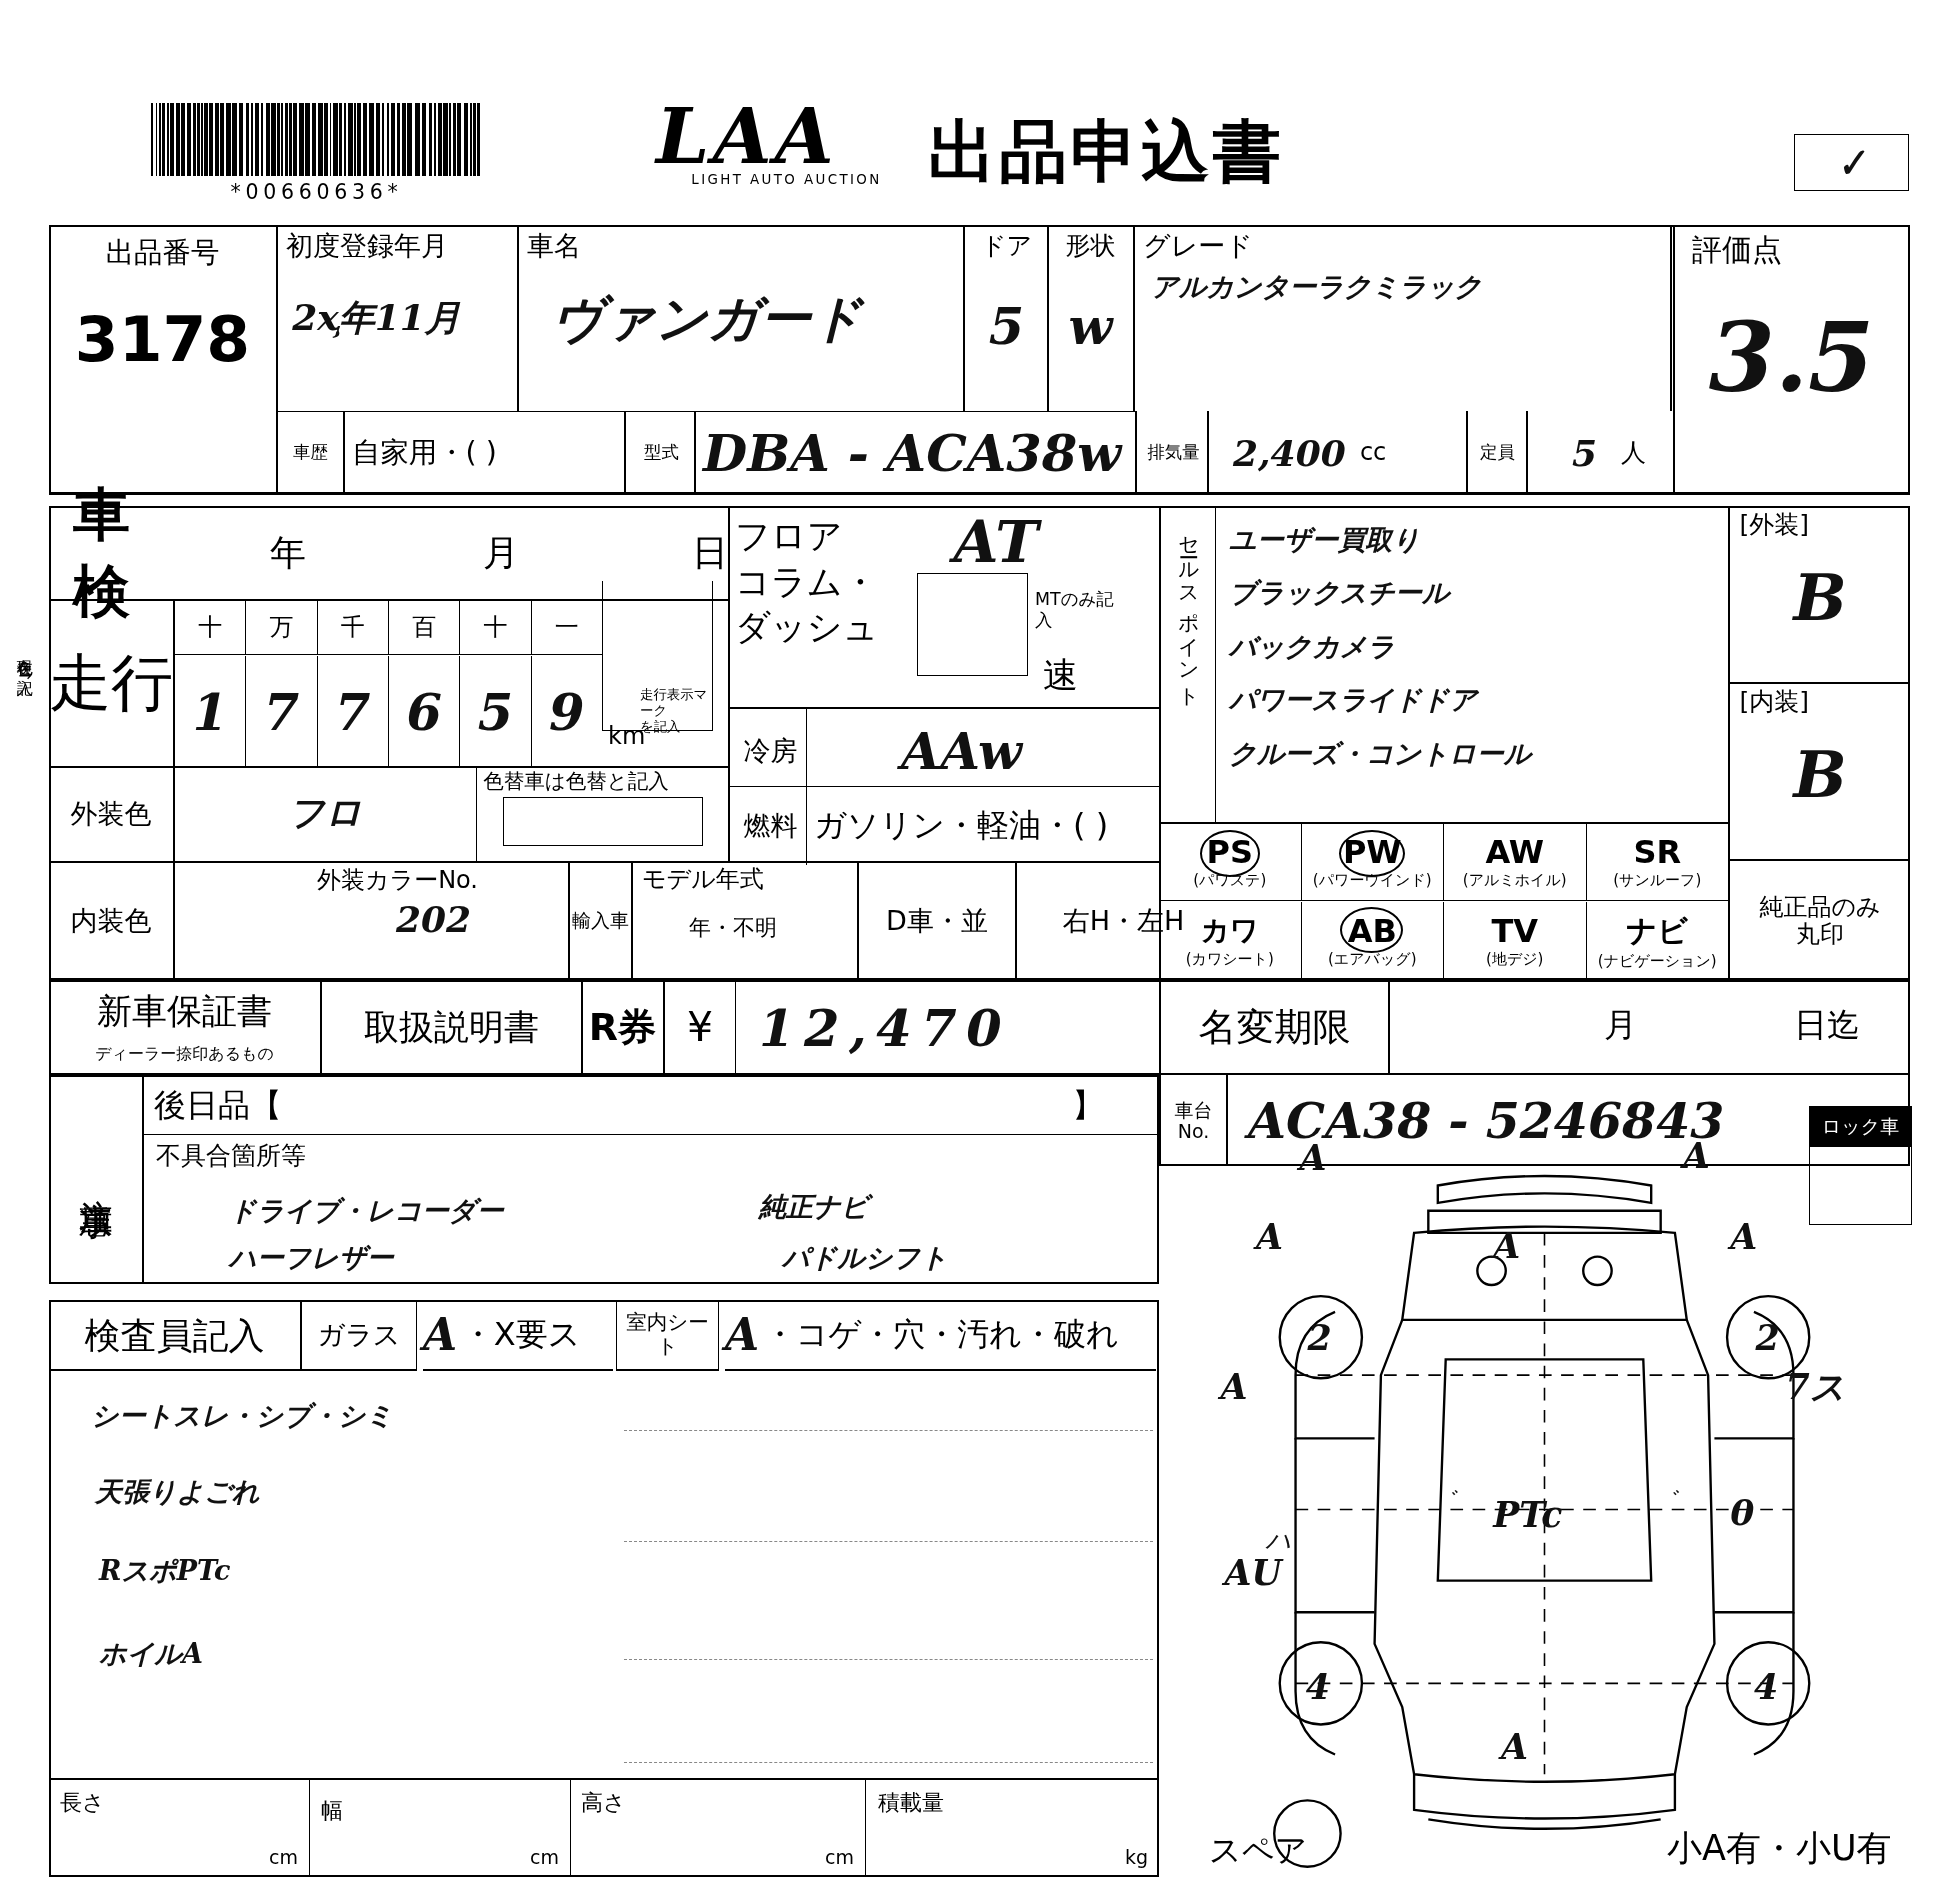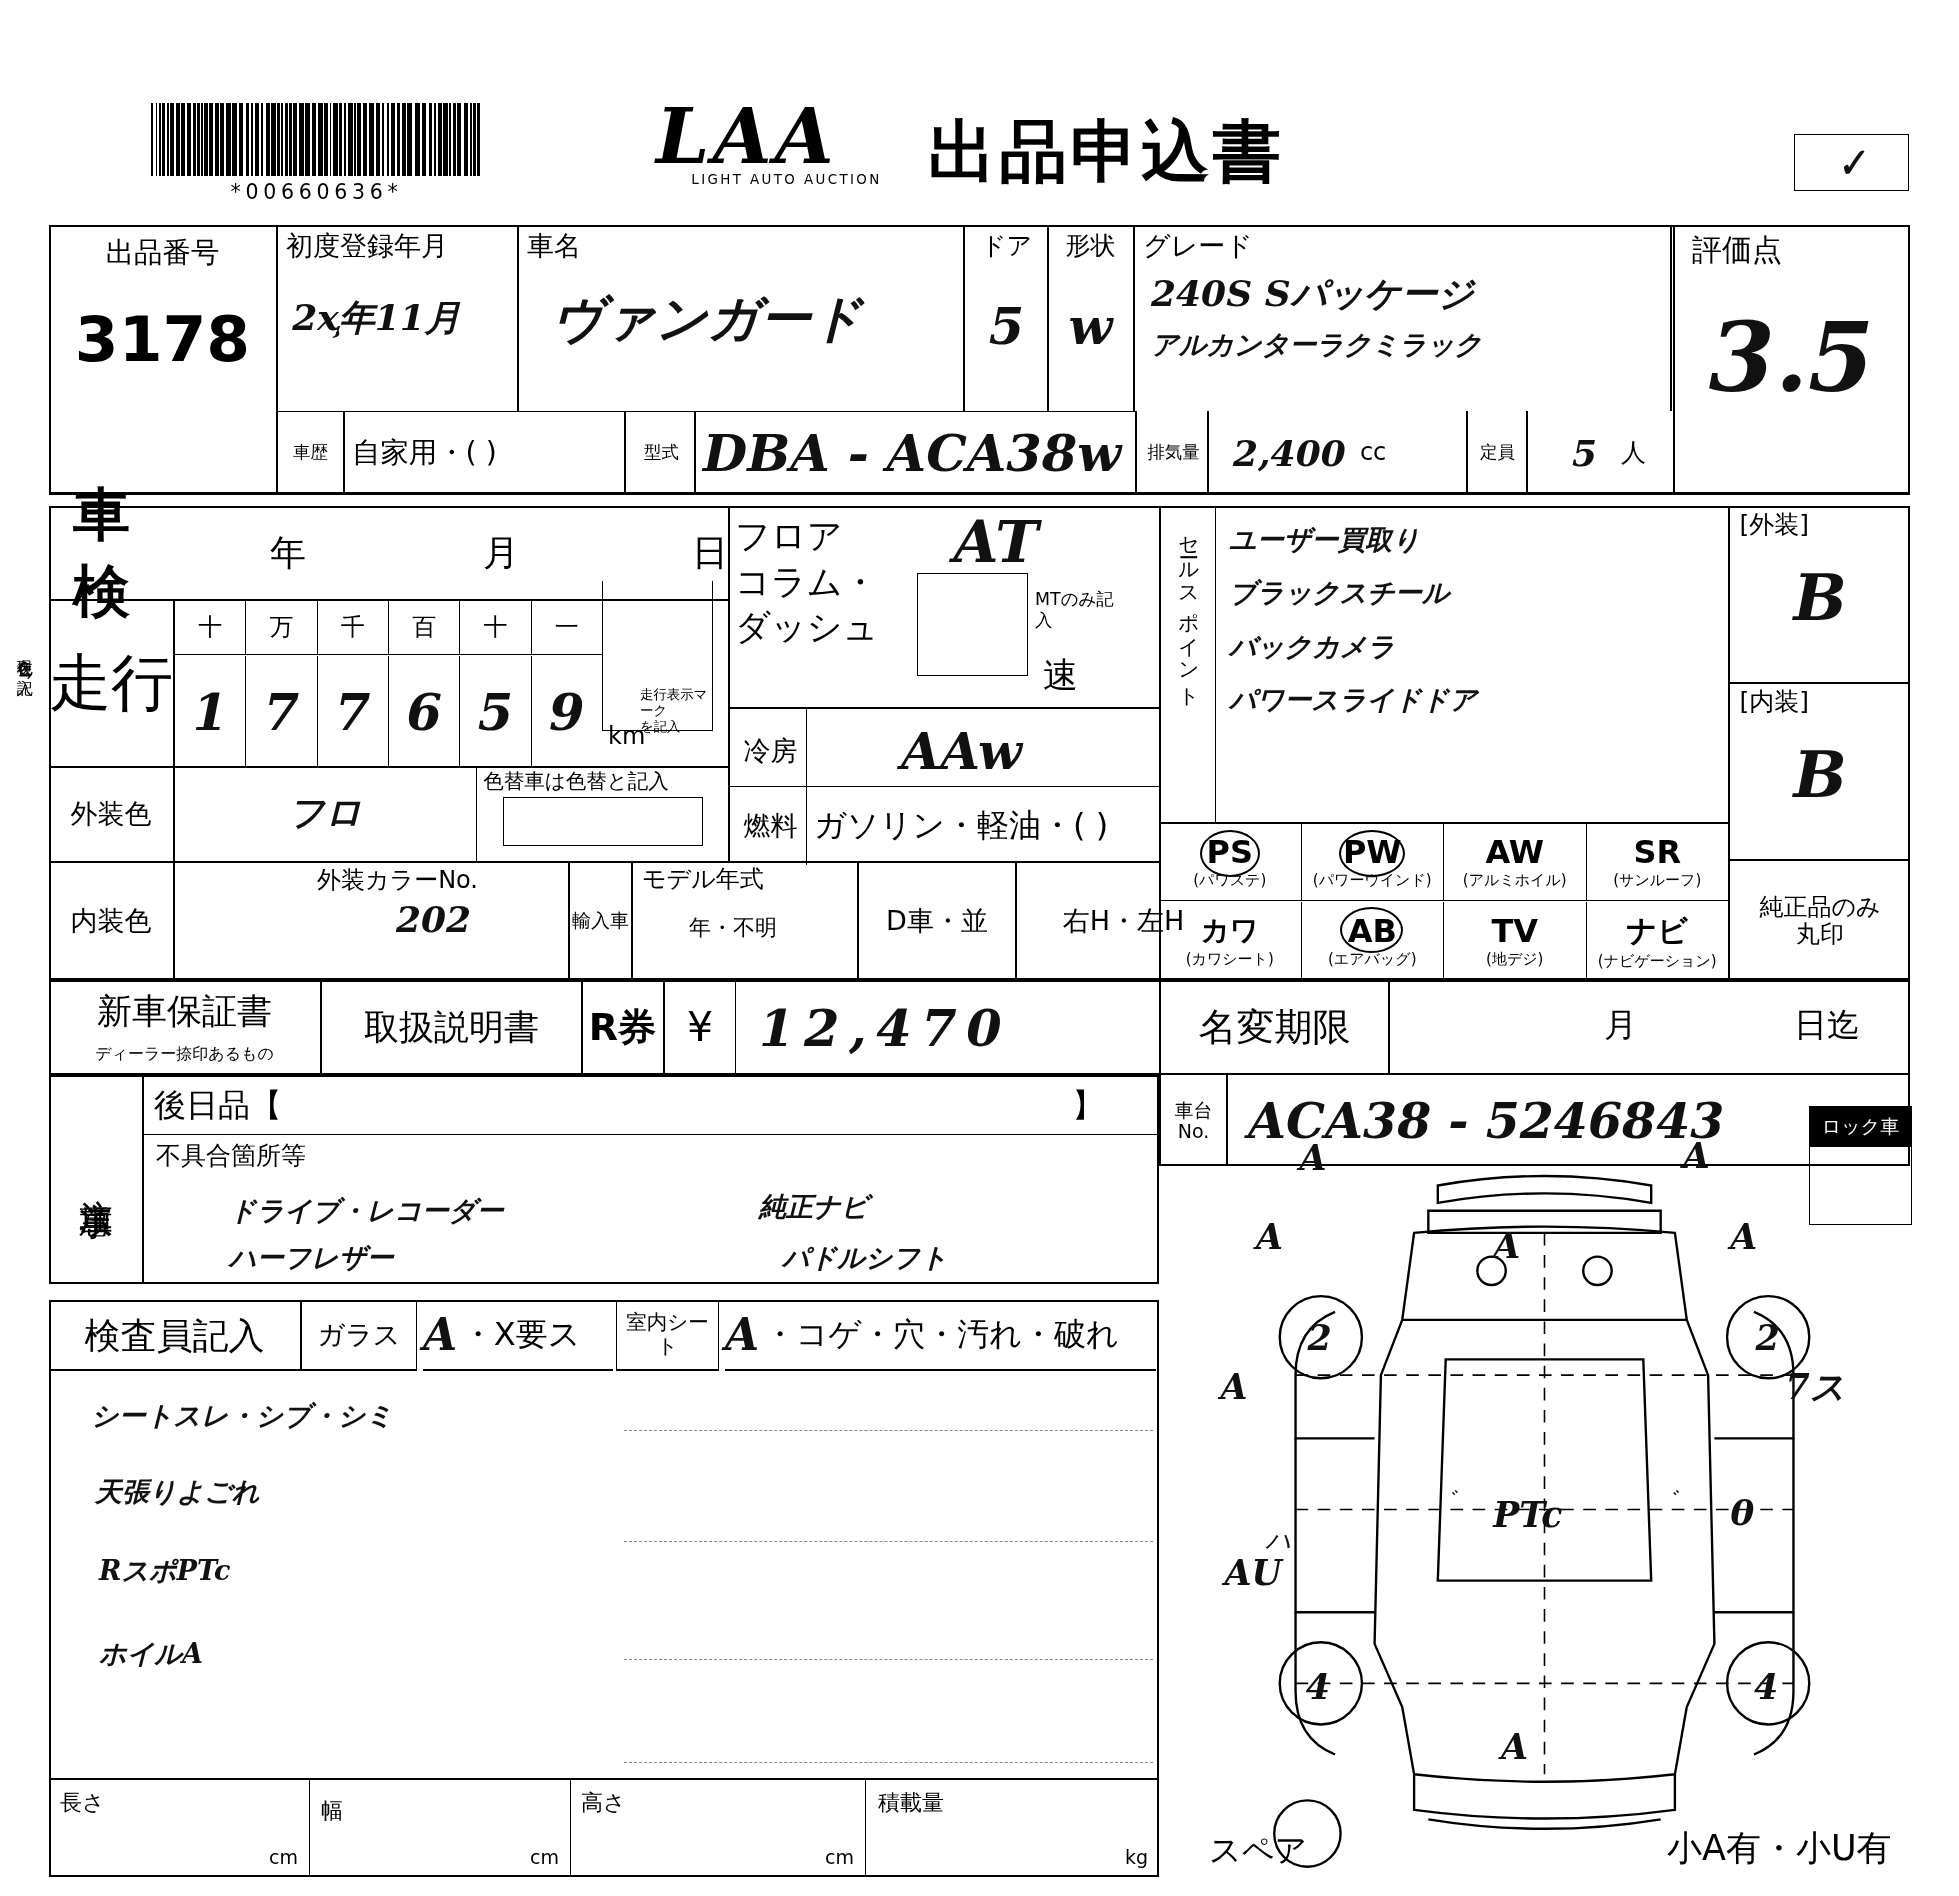--- a/index.html
+++ b/index.html
@@ -142,21 +142,20 @@
 
   <div class="abs" style="left:1048px;top:225px;width:87px;height:186px;border-right:2.4px solid #000;">
     <div class="lbl ctr" style="height:41px;font-size:25px;">形状</div>
     <div class="ctr" style="height:119px;">
         <span class="hand hw-l">w</span>
       </div>
   </div>
 
   <div class="abs" style="left:1135px;top:225px;width:537px;height:186px;border-right:2.4px solid #000;">
     <div class="lbl" style="padding:6.3px 0 0 8px;font-size:27px;">グレード</div>
-    <div class="hand hw" style="padding:9.5px 0 0 16px;">240S Sパッケージ</div>
     <div class="hand hw-s" style="padding:8px 0 0 16px;">アルカンターラクミラック</div>
   </div>
 
   <div class="abs" style="left:1673px;top:225px;width:237px;height:269px;">
     <div class="lbl" style="padding:8px 0 0 19px;font-size:30px;">評価点</div>
     <div class="ctr" style="height:182px;">
         <span class="hand" style="font-size:95px;">3.5</span>
       </div>
   </div>
   <div class="abs vline" style="left:1673px;top:225px;height:269px;border-left:2.4px solid #000;"></div>
@@ -325,20 +324,21 @@
 
   <div class="abs vline" style="left:1159px;top:506px;height:474px;border-left:2.4px solid #000;"></div>
   <div class="abs" style="left:1161px;top:506px;width:55px;height:316px;border-right:1.6px solid #000;">
     <div class="vert lbl-sm" style="margin:16px auto 0 auto;font-size:20.5px;letter-spacing:1.6px;">セールスポイント</div>
   </div>
   <div class="abs" style="left:1229px;top:514px;width:506px;height:308px;">
     <div class="hand hw-s" style="margin-top:8px;">ユーザー買取り</div>
     <div class="hand hw-s" style="margin-top:17.4px;">ブラックスチール</div>
     <div class="hand hw-s" style="margin-top:17.4px;">バックカメラ</div>
     <div class="hand hw-s" style="margin-top:17.4px;">パワースライドドア</div>
+    <div class="hand hw-s" style="margin-top:17.4px;">クルーズ・コントロール</div>
   </div>
   <div class="abs hline" style="left:1159px;top:822px;width:569px;border-top:2.4px solid #000;"></div>
 
   <div class="abs" style="left:1159px;top:822px;width:569px;height:79px;display:flex;border-bottom:1.6px solid #000;">
     <div class="ctr" style="flex:1;flex-direction:column;border-right:1.6px solid #000;position:relative;">
       <span style="font-size:32px;font-weight:bold;">PS</span>
       <span style="font-size:15px;">(パワステ)</span>
       <span class="abs" style="left:50%;top:8px;margin-left:-30px;width:60px;height:47px;border:2.4px solid #000;border-radius:50%;"></span>
     </div>
     <div class="ctr" style="flex:1;flex-direction:column;border-right:1.6px solid #000;position:relative;">

